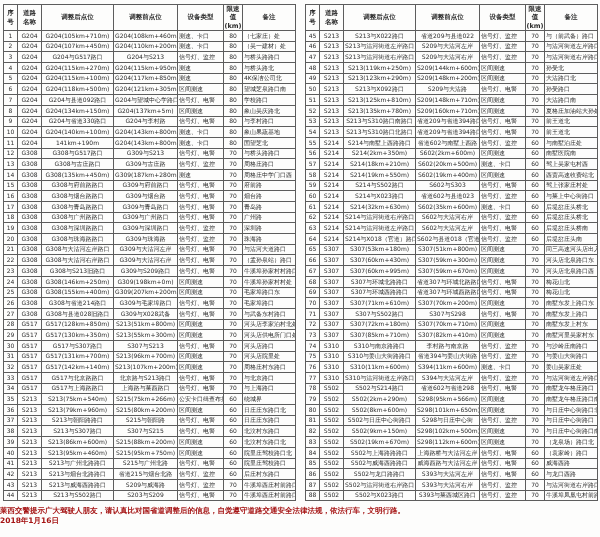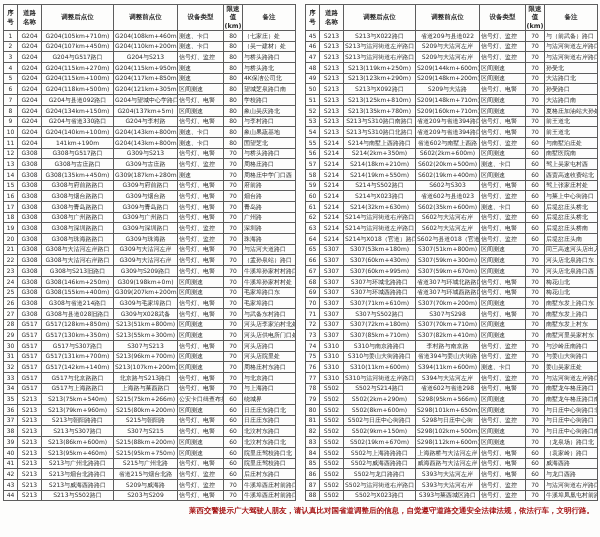--- a/index.html
+++ b/index.html
@@ -9,21 +9,21 @@
   table{border-collapse:collapse;table-layout:fixed;width:292px;
     font-size:6px;color:#2b2b2b;}
   th,td{border:1px solid #5d5d5d;padding:0 1px;overflow:hidden;
     white-space:nowrap;}
   th{font-weight:bold;white-space:pre-line;text-align:center;height:25px;
     line-height:1.25;font-size:6.5px;vertical-align:middle;padding:0;}
   td{height:9.7px;line-height:1.05;vertical-align:middle;}
   td.c0,td.c1,td.c5{text-align:center;}
   td.c2,td.c3{text-align:center;}
   td.c4,td.c6{text-align:left;}
-  .footer{margin-top:5px;padding-right:6px;text-align:right;
+  .footer{margin-top:5px;padding-right:6px;
     font-weight:bold;font-size:7.5px;line-height:1.3;}
   .footer .date{padding-right:58px;}
 </style>
 </head>
 <body>
 
 <div class="page">
   <div class="tables">
     <table>
       <colgroup>
@@ -867,14 +867,15 @@
             <td class="c3">S393与莱西城区路口</td>
             <td class="c4">信号灯、监控</td>
             <td class="c5">70</td>
             <td class="c6">牛溪埠凤凰屯村前路口</td>
           </tr>
         </tbody>
     </table>
   </div>
   <div class="footer" style="color: rgb(165, 20, 20);">
     <div>莱西交警提示广大驾驶人朋友，请认真比对国省道调整后的信息，自觉遵守道路交通安全法律法规，依法行车，文明行路。</div>
+    <div class="date">2018年1月16日</div>
   </div>
 </div>
 
 </body></html>

